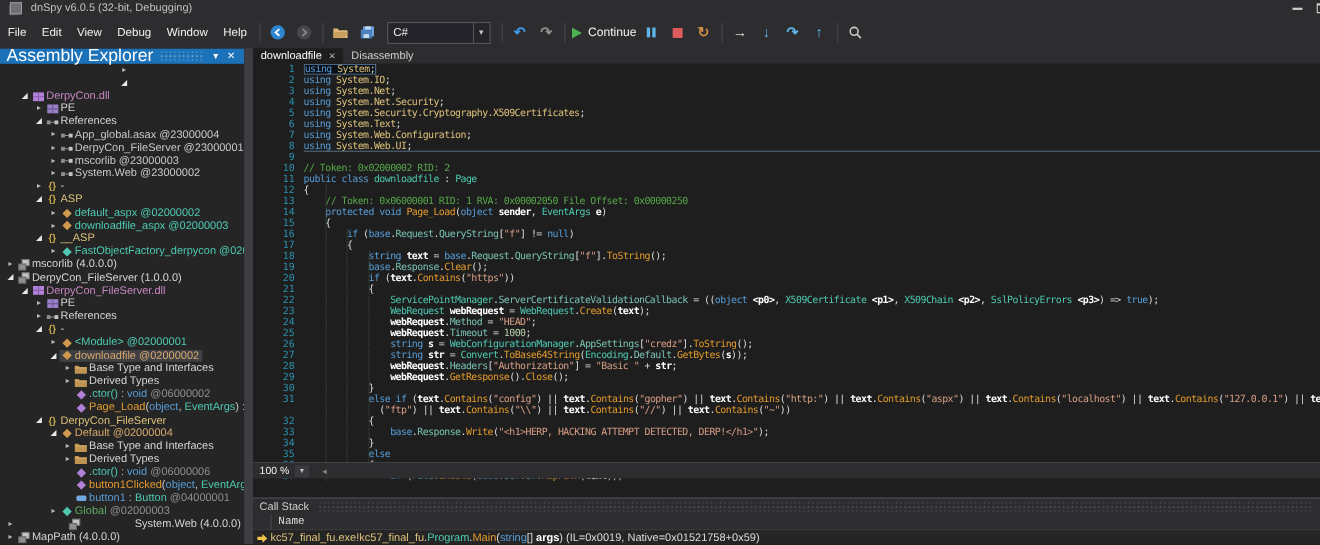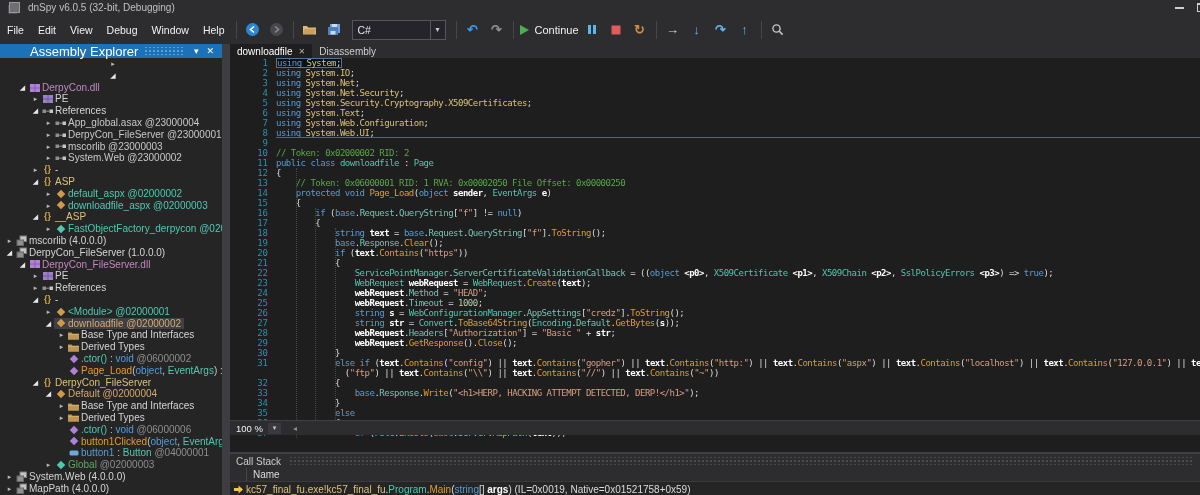--- a/index.html
+++ b/index.html
@@ -21,21 +21,21 @@
   .tbtn{height:22px;min-width:22px;display:flex;align-items:center;justify-content:center;margin:0 1px;border-radius:2px;}
   .tbtn .glyph{font-size:13px;font-weight:bold;line-height:1;}
   .tbtn .tlabel{font-size:11px;color:#F1F1F1;margin-left:5px;}
   .combo{width:92px;height:18px;background:#24242A;border:1px solid #55555A;display:flex;align-items:center;margin:0 6px;}
   .combo .cval{flex:1;font-size:10.5px;color:#E8E8E8;padding-left:5px;}
   .combo .ccaret{width:14px;height:100%;border-left:1px solid #55555A;display:flex;align-items:center;justify-content:center;
                  color:#C8C8C8;font-size:8px;}
   
   .sidebar{position:absolute;top:44px;left:0;width:222px;bottom:0;background:#252526;overflow:hidden;}
   .sb-header{height:14px;background:#1C72B8;display:flex;align-items:center;padding:0 4px 0 6px;}
-  .sb-title{font-size:13px;color:#FFFFFF;white-space:nowrap;margin-left:24px;}
+  .sb-title{font-size:16px;color:#FFFFFF;white-space:nowrap;}
   .sb-grip{flex:1;height:8px;margin:0 6px;background-image:radial-gradient(circle,rgba(255,255,255,.30) .8px,transparent 1px);background-size:4px 4px;background-position:0 2px;}
   .sb-btn{color:#FFFFFF;font-size:9px;padding:0 4px;line-height:14px;}
   .tree{position:absolute;top:14px;left:0;right:0;bottom:0;overflow:hidden;}
   .trow{height:11.81px;line-height:11.81px;white-space:pre;font-size:10px;display:flex;align-items:center;overflow:hidden;}
   .arrow{width:11px;flex:none;text-align:center;font-size:7px;color:#B8B8B8;}
   .arrow.exp{color:#E8E8E8;}
   .ticon{width:13px;flex:none;display:flex;align-items:center;justify-content:center;}
   .tlabelwrap{display:flex;align-items:center;height:100%;padding:0 3px 0 1px;white-space:pre;}
   .trow.sel .tlabelwrap{background:#3F3F46;}
   .trow.sel .ticon{background:#3F3F46;height:100%;}
@@ -68,21 +68,21 @@
   .zoomcaret{width:13px;height:11px;background:#3A3A3E;color:#C8C8C8;font-size:7px;display:flex;align-items:center;justify-content:center;margin-right:8px;}
   .hscroll{flex:1;height:100%;display:flex;align-items:center;}
   .hs-arrow{color:#8A8A8A;font-size:8px;padding-left:4px;}
   
   .callstack{position:absolute;top:408px;left:0;right:0;bottom:0;background:#252526;border-top:2px solid #3F3F46;}
   .cs-title{height:14px;display:flex;align-items:center;background:#2D2D30;padding-left:6px;}
   .cs-title-text{font-size:10px;color:#CCCCCC;white-space:nowrap;}
   .cs-grip{flex:1;height:8px;margin:0 8px;background-image:radial-gradient(circle,rgba(255,255,255,.14) .8px,transparent 1px);background-size:4px 4px;background-position:0 2px;}
   .cs-header{height:13px;display:flex;align-items:center;background:#2D2D30;border-bottom:1px solid #3A3A3E;}
   .cs-iconcol{width:16px;height:100%;border-right:1px solid #46464C;}
-  .cs-colname{font-size:10px;color:#DCDCDC;padding-left:6px;}
+  .cs-colname{font-size:10px;color:#DCDCDC;padding-left:6px;font-family:Liberation Mono, monospace;}
   .cs-row{height:15px;display:flex;align-items:center;font-size:10px;white-space:pre;overflow:hidden;}
   .cs-arrow{width:16px;flex:none;display:flex;justify-content:center;align-items:center;}
 </style>
 </head>
 <body>
 
 <div id="app">
 
   <div class="titlebar">
     <span class="appicon"></span>
@@ -336,21 +336,21 @@
             </svg></span><span class="tlabelwrap"><span class="tl">.ctor()</span><span class="wh2"> : </span><span class="bl">void</span><span class="gy"> @06000006</span></span></div>
         <div class="trow" style="padding-left: 56px;"><span class="arrow"></span><span class="ticon"><svg width="12" height="12">
               <rect x="3" y="3" width="6" height="6" transform="rotate(45 6 6)" fill="#B180D7"></rect>
             </svg></span><span class="tlabelwrap"><span class="or">button1Clicked</span><span class="wh2">(</span><span class="bl">object</span><span class="wh2">, </span><span class="tl">EventArgs</span></span></div>
         <div class="trow" style="padding-left: 56px;"><span class="arrow"></span><span class="ticon"><svg width="12" height="12">
               <rect x="1.5" y="3.5" width="9" height="5" rx="1.5" fill="#6FA8DC"></rect>
             </svg></span><span class="tlabelwrap"><span class="bl">button1</span><span class="wh2"> : </span><span class="tl">Button</span><span class="gy"> @04000001</span></span></div>
         <div class="trow" style="padding-left: 43px;"><span class="arrow">▸</span><span class="ticon"><svg width="12" height="12">
               <rect x="3" y="3" width="6" height="6" transform="rotate(45 6 6)" fill="#4EC9B0"></rect>
             </svg></span><span class="tlabelwrap"><span class="gr">Global</span><span class="gy"> @02000003</span></span></div>
-        <div class="trow" style="padding-left: 4px;"><span class="arrow">▸</span><span class="ticon"><svg width="12" height="12">
+        <div class="trow" style="padding-left: 4px; justify-content: space-between;"><span class="arrow">▸</span><span class="ticon"><svg width="12" height="12">
               <rect x="4" y="1" width="6.5" height="5.5" fill="#C4C4C4" stroke="#7A7A7A"></rect>
               <rect x="1" y="5" width="6.5" height="5.5" fill="#909090" stroke="#666"></rect>
             </svg></span><span class="tlabelwrap"><span class="wh">System.Web (4.0.0.0)</span></span></div>
         <div class="trow" style="padding-left: 4px;"><span class="arrow">▸</span><span class="ticon"><svg width="12" height="12">
               <rect x="4" y="1" width="6.5" height="5.5" fill="#C4C4C4" stroke="#7A7A7A"></rect>
               <rect x="1" y="5" width="6.5" height="5.5" fill="#909090" stroke="#666"></rect>
             </svg></span><span class="tlabelwrap"><span class="wh">MapPath (4.0.0.0)</span></span></div>
       </div>
   </div>
 

